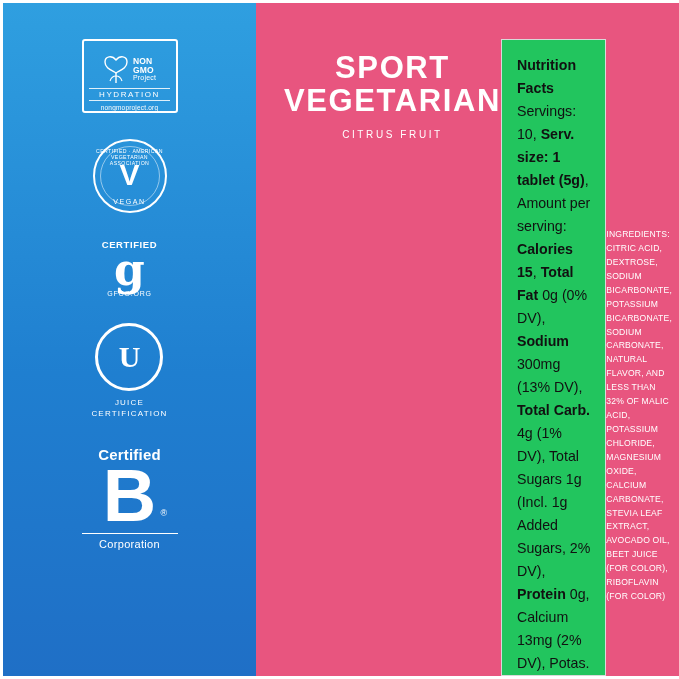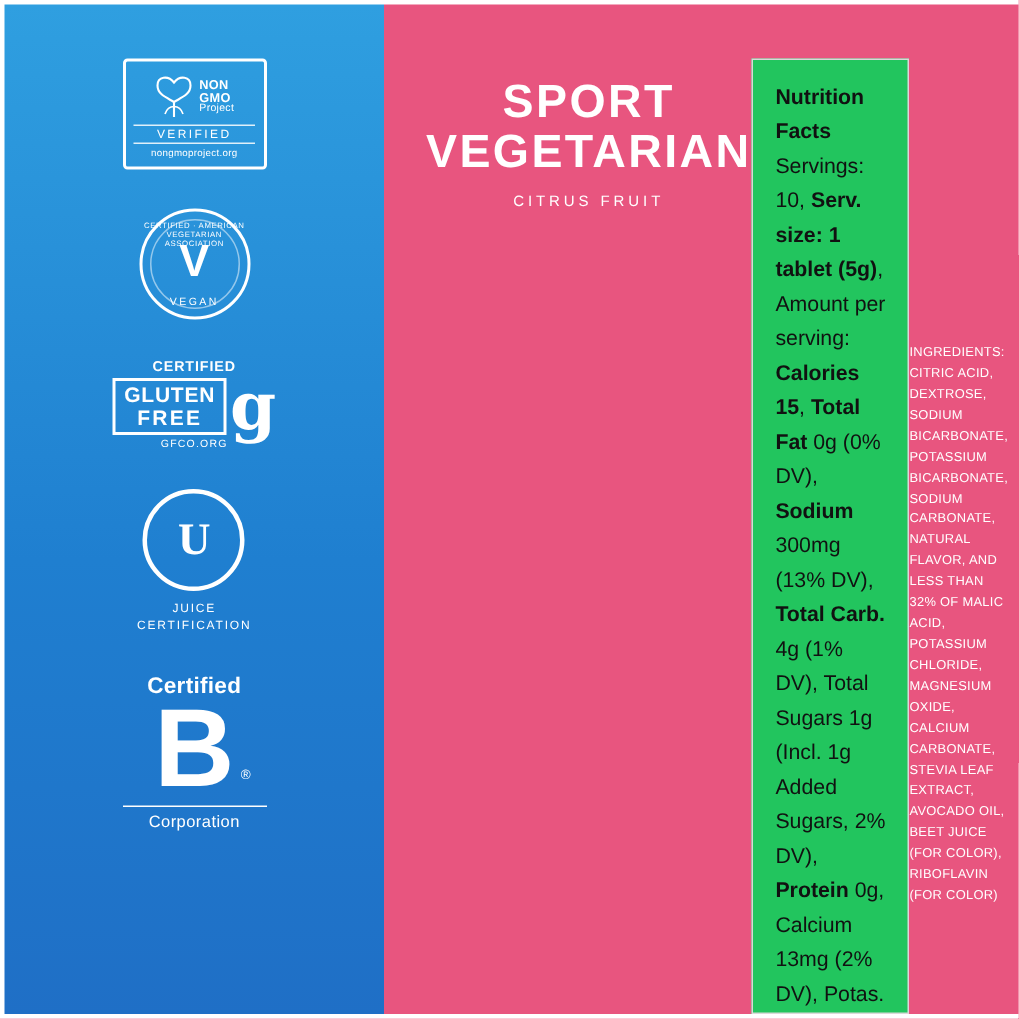--- a/index.html
+++ b/index.html
@@ -47,21 +47,21 @@
 
   
   .nongmo {
     width: 96px;
     height: 74px;
     border: 2px solid #ffffff;
     border-radius: 3px;
     display: flex;
     flex-direction: column;
     align-items: center;
-    justify-content: center;
+    justify-content: flex-end;
     padding-top: 3px;
     box-sizing: border-box;
     position: relative;
   }
   .nongmo-top {
     display: flex;
     align-items: center;
     gap: 4px;
   }
   .nongmo-butterfly {
@@ -301,41 +301,37 @@
             <path d="M13 19 L13 29" stroke="#ffffff" stroke-width="1.4" fill="none"></path>
             <path d="M13 22 C10 22, 8 24, 7 27" stroke="#ffffff" stroke-width="1.1" fill="none"></path>
             <path d="M13 22 C16 22, 18 24, 19 27" stroke="#ffffff" stroke-width="1.1" fill="none"></path>
           </svg>
           <div class="nongmo-words">
             <span>NON</span>
             <span>GMO</span>
             <span class="small">Project</span>
           </div>
         </div>
-        <div class="nongmo-verified">VERIFIED</div>
+        <div class="nongmo-verified">HYDRATION</div>
         <div class="nongmo-url">nongmoproject.org</div>
       </div>
     </div>
 
     <div class="badge">
       <div class="vegan">
         <div class="vegan-ring"></div>
         <div class="vegan-arc-top">CERTIFIED · AMERICAN VEGETARIAN ASSOCIATION</div>
         <div class="vegan-v">V</div>
         <div class="vegan-arc-bottom">VEGAN</div>
       </div>
     </div>
 
     <div class="badge gf">
       <div class="gf-certified">CERTIFIED</div>
       <div class="gf-main">
-        <div class="gf-box">
-          <span class="l1">GLUTEN</span>
-          <span class="l2">FREE</span>
-        </div>
         <div class="gf-g">g</div>
       </div>
       <div class="gf-org">GFCO.ORG</div>
     </div>
 
     <div class="badge kosher">
       <div class="kosher-circle">U</div>
       <div class="kosher-text">
         <div>JUICE</div>
         <div>CERTIFICATION</div>

